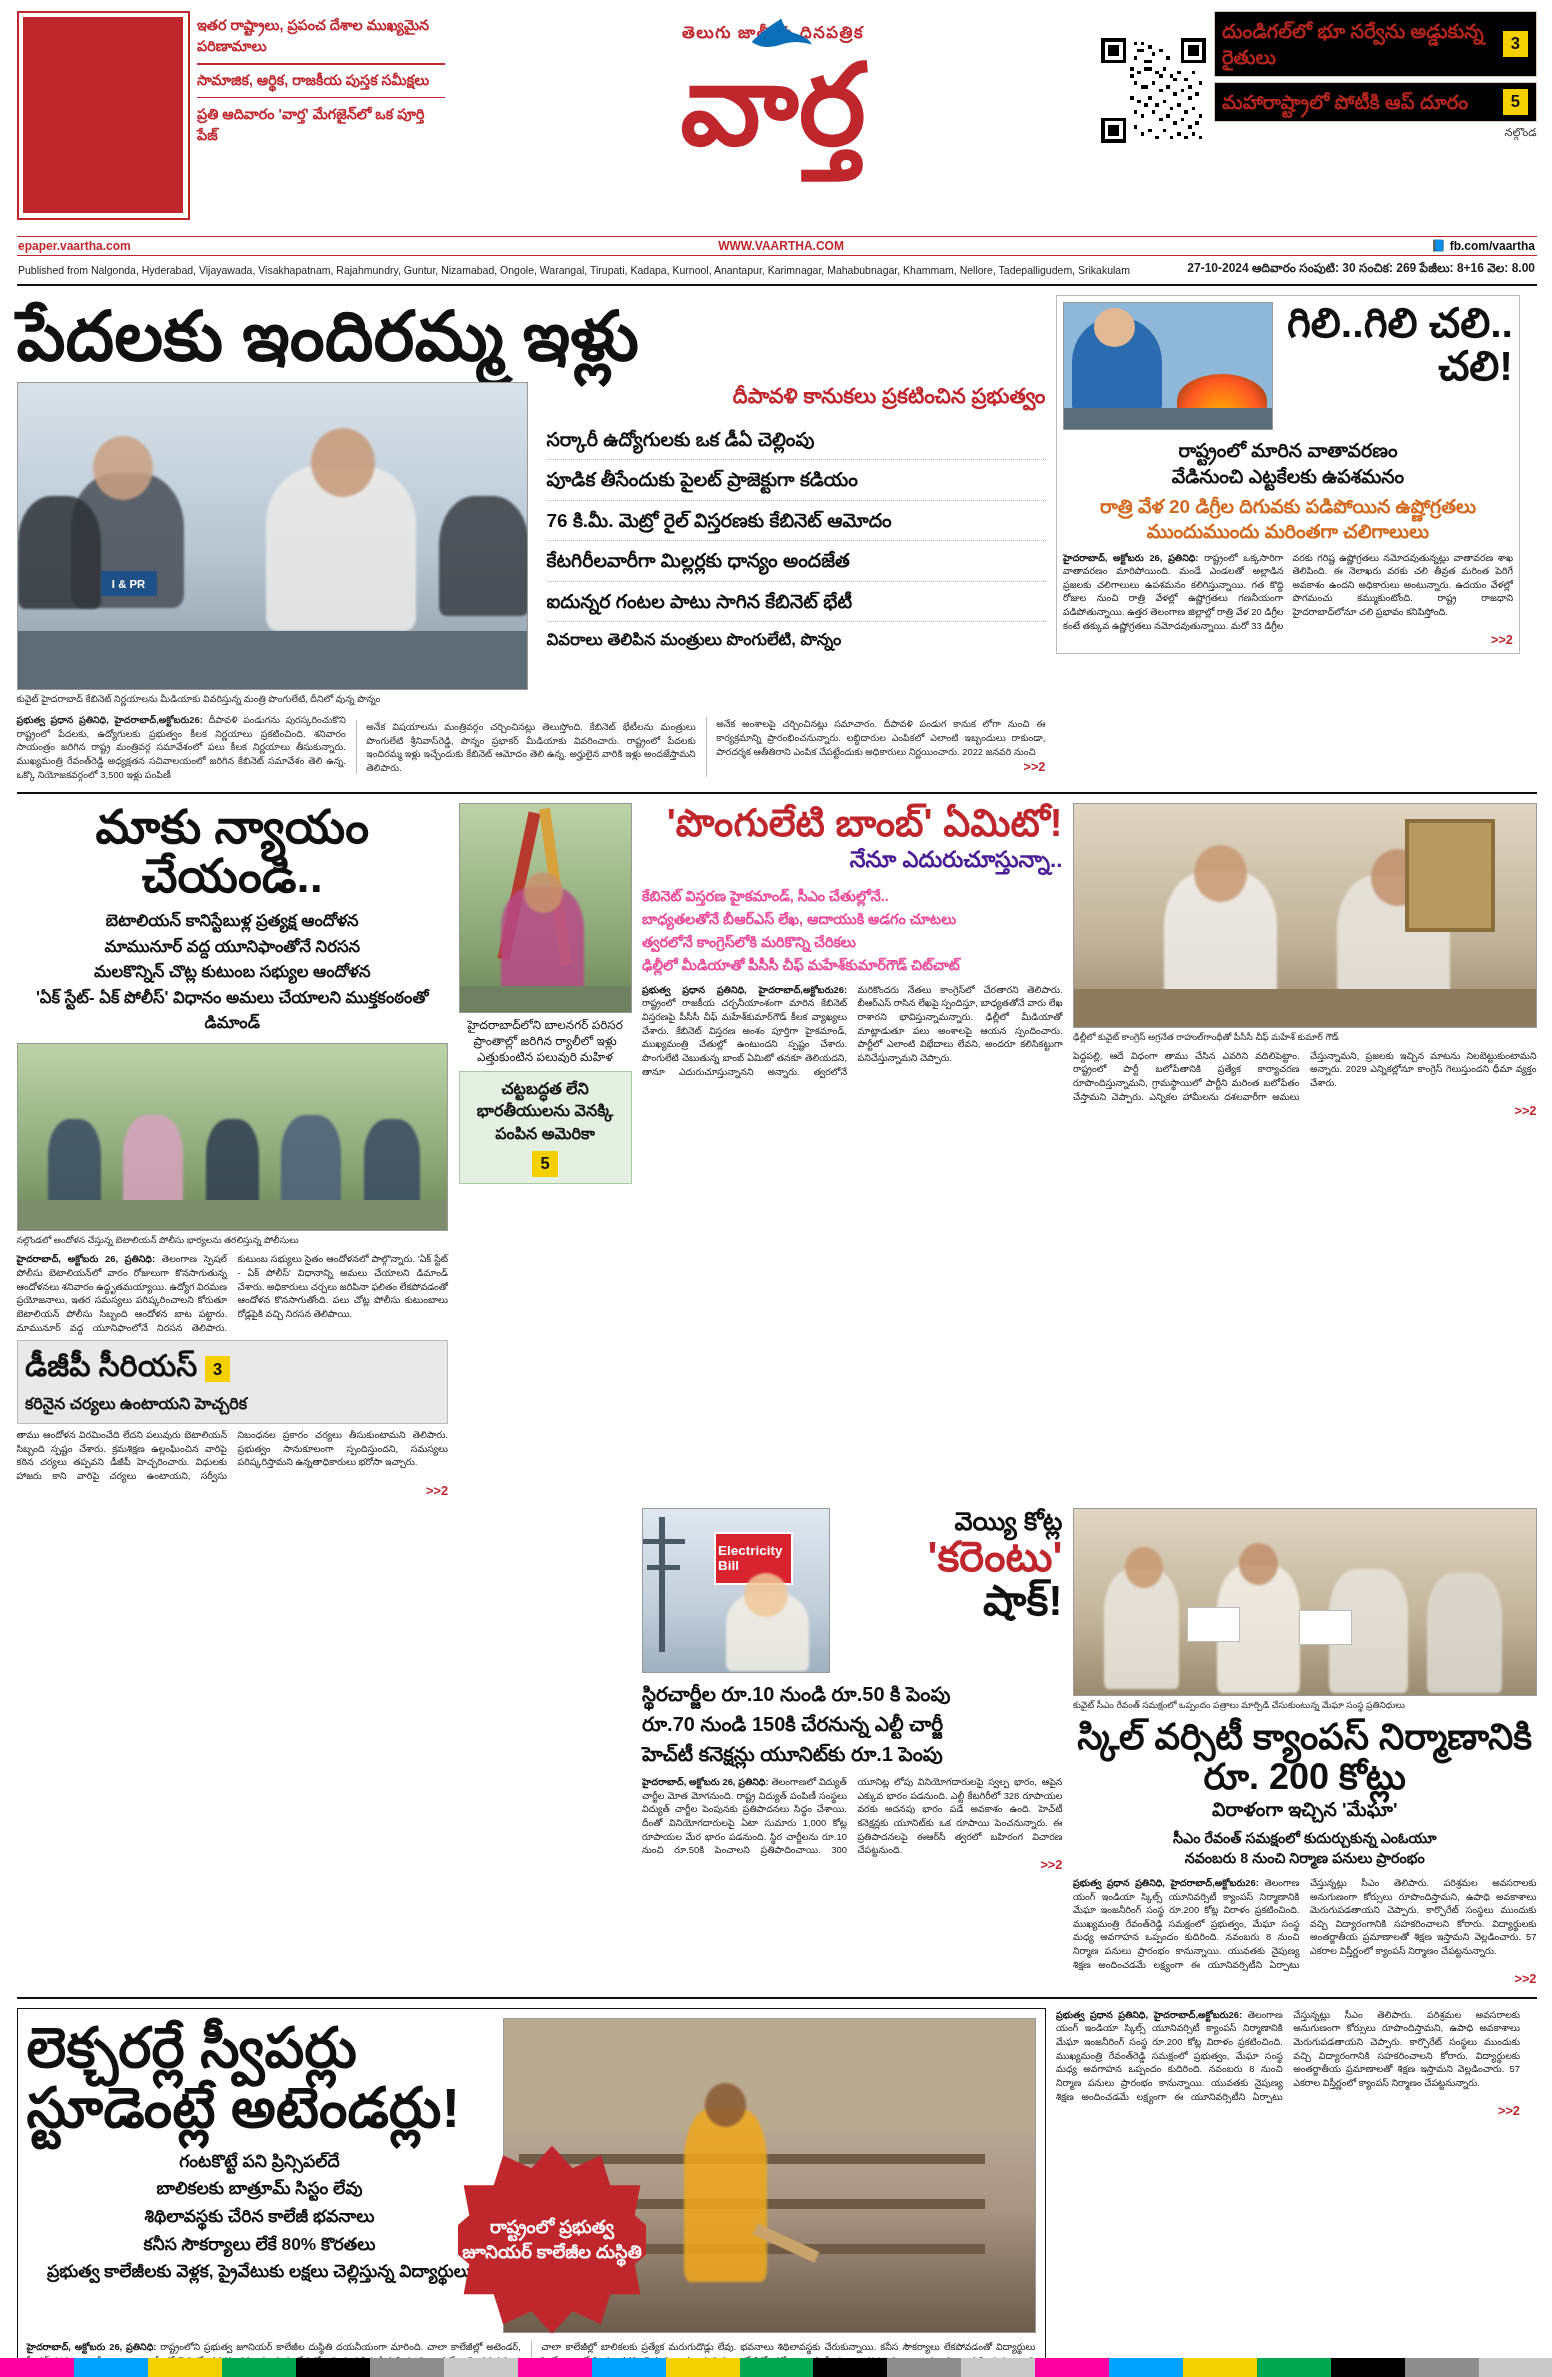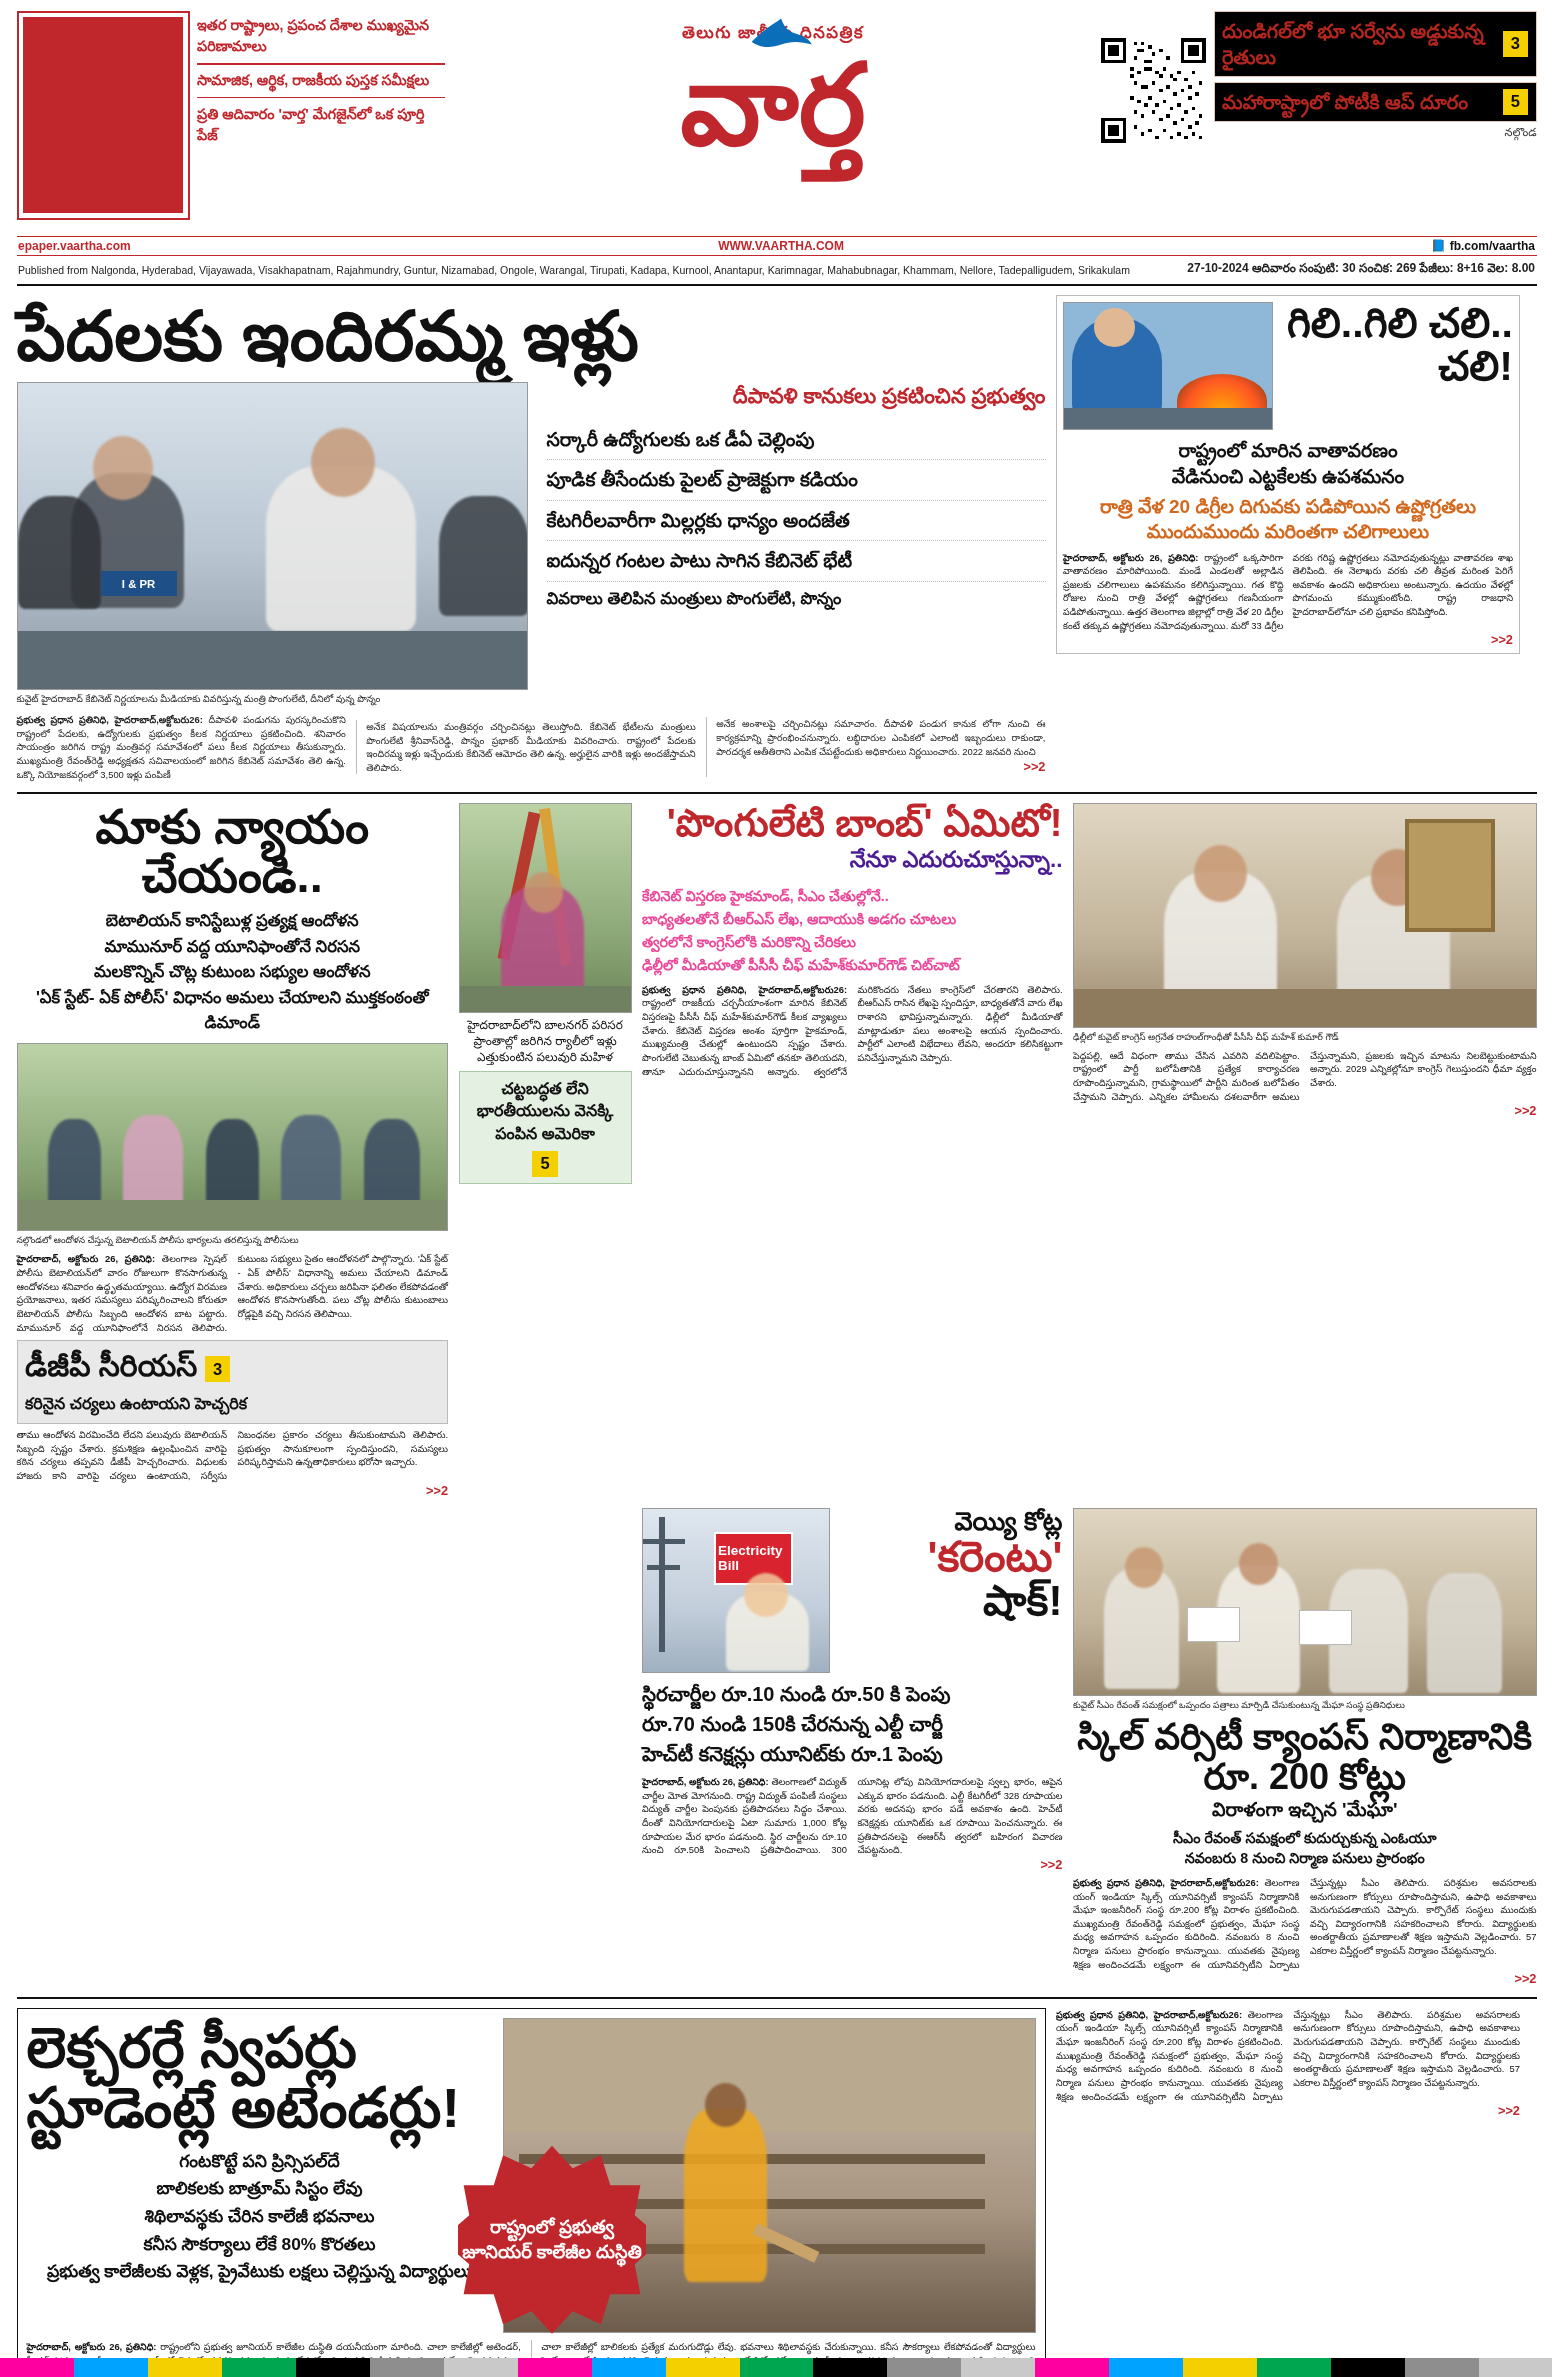--- a/index.html
+++ b/index.html
@@ -287,30 +287,31 @@
       <div class="lead-body">
         <div style="width:518px;">
           <div class="lead-photo ph-people">
             <div class="blurfig" style="left:53px;top:90px;width:113px;height:135px;background:#4a4f57;border-radius:40% 40% 10% 10%;"></div>
             <div class="blurfig" style="left:75px;top:53px;width:60px;height:64px;background:#caa182;"></div>
             <div class="blurfig" style="left:248px;top:83px;width:150px;height:165px;background:#ecebe8;border-radius:35% 35% 8% 8%;"></div>
             <div class="blurfig" style="left:293px;top:45px;width:64px;height:69px;background:#c79a79;"></div>
             <div class="blurfig" style="left:0px;top:113px;width:83px;height:113px;background:#2f3338;border-radius:40% 40% 8% 8%;"></div>
             <div class="blurfig" style="left:421px;top:113px;width:90px;height:120px;background:#3a3f45;border-radius:40% 40% 8% 8%;"></div>
             <div style="position:absolute;left:0;top:248px;width:511px;height:60px;background:#5d6b74;"></div>
-            <div style="position:absolute;left:83px;top:188px;width:76px;height:25.5px;background:#1e4f86;color:#fff;font-size:11.3px;display:flex;align-items:center;justify-content:center;font-weight:bold;">I &amp; PR</div>
+            <div style="position:absolute;left:83px;top:188px;width:56px;height:25.5px;background:#1e4f86;color:#fff;font-size:11.3px;display:flex;align-items:center;justify-content:center;font-weight:bold;">I &amp; PR</div>
           </div>
           <div class="lead-caption">కువైట్‌ హైదరాబాద్‌ కేబినెట్‌ నిర్ణయాలను మీడియాకు వివరిస్తున్న మంత్రి పొంగులేటి, దీనిలో వున్న పొన్నం</div>
         </div>
 
         <div class="lead-bullets">
           <div class="lead-sub">దీపావళి కానుకలు ప్రకటించిన ప్రభుత్వం</div>
           <ul>
             <li>సర్కారీ ఉద్యోగులకు ఒక డీఏ చెల్లింపు</li>
             <li>పూడిక తీసేందుకు పైలట్ ప్రాజెక్టుగా కడియం</li>
+            <li>76 కి.మీ. మెట్రో రైల్ విస్తరణకు కేబినెట్ ఆమోదం</li>
             <li>కేటగిరీలవారీగా మిల్లర్లకు ధాన్యం అందజేత</li>
             <li>ఐదున్నర గంటల పాటు సాగిన కేబినెట్ భేటీ</li>
           </ul>
           <div class="lead-lastline">వివరాలు తెలిపిన మంత్రులు పొంగులేటి, పొన్నం</div>
         </div>
       </div>
 
       <div class="threecol">
         <div class="c">
           <span class="lede">ప్రభుత్వ ప్రధాన ప్రతినిధి, హైదరాబాద్,అక్టోబరు26:</span><span> దీపావళి పండుగను పురస్కరించుకొని రాష్ట్రంలో పేదలకు, ఉద్యోగులకు ప్రభుత్వం కీలక నిర్ణయాలు ప్రకటించింది. శనివారం సాయంత్రం జరిగిన రాష్ట్ర మంత్రివర్గ సమావేశంలో పలు కీలక నిర్ణయాలు తీసుకున్నారు. ముఖ్యమంత్రి రేవంత్‌రెడ్డి అధ్యక్షతన సచివాలయంలో జరిగిన కేబినెట్ సమావేశం తెలి ఉన్న. ఒక్కొ నియోజకవర్గంలో 3,500 ఇళ్లు పంపిణీ</span>

